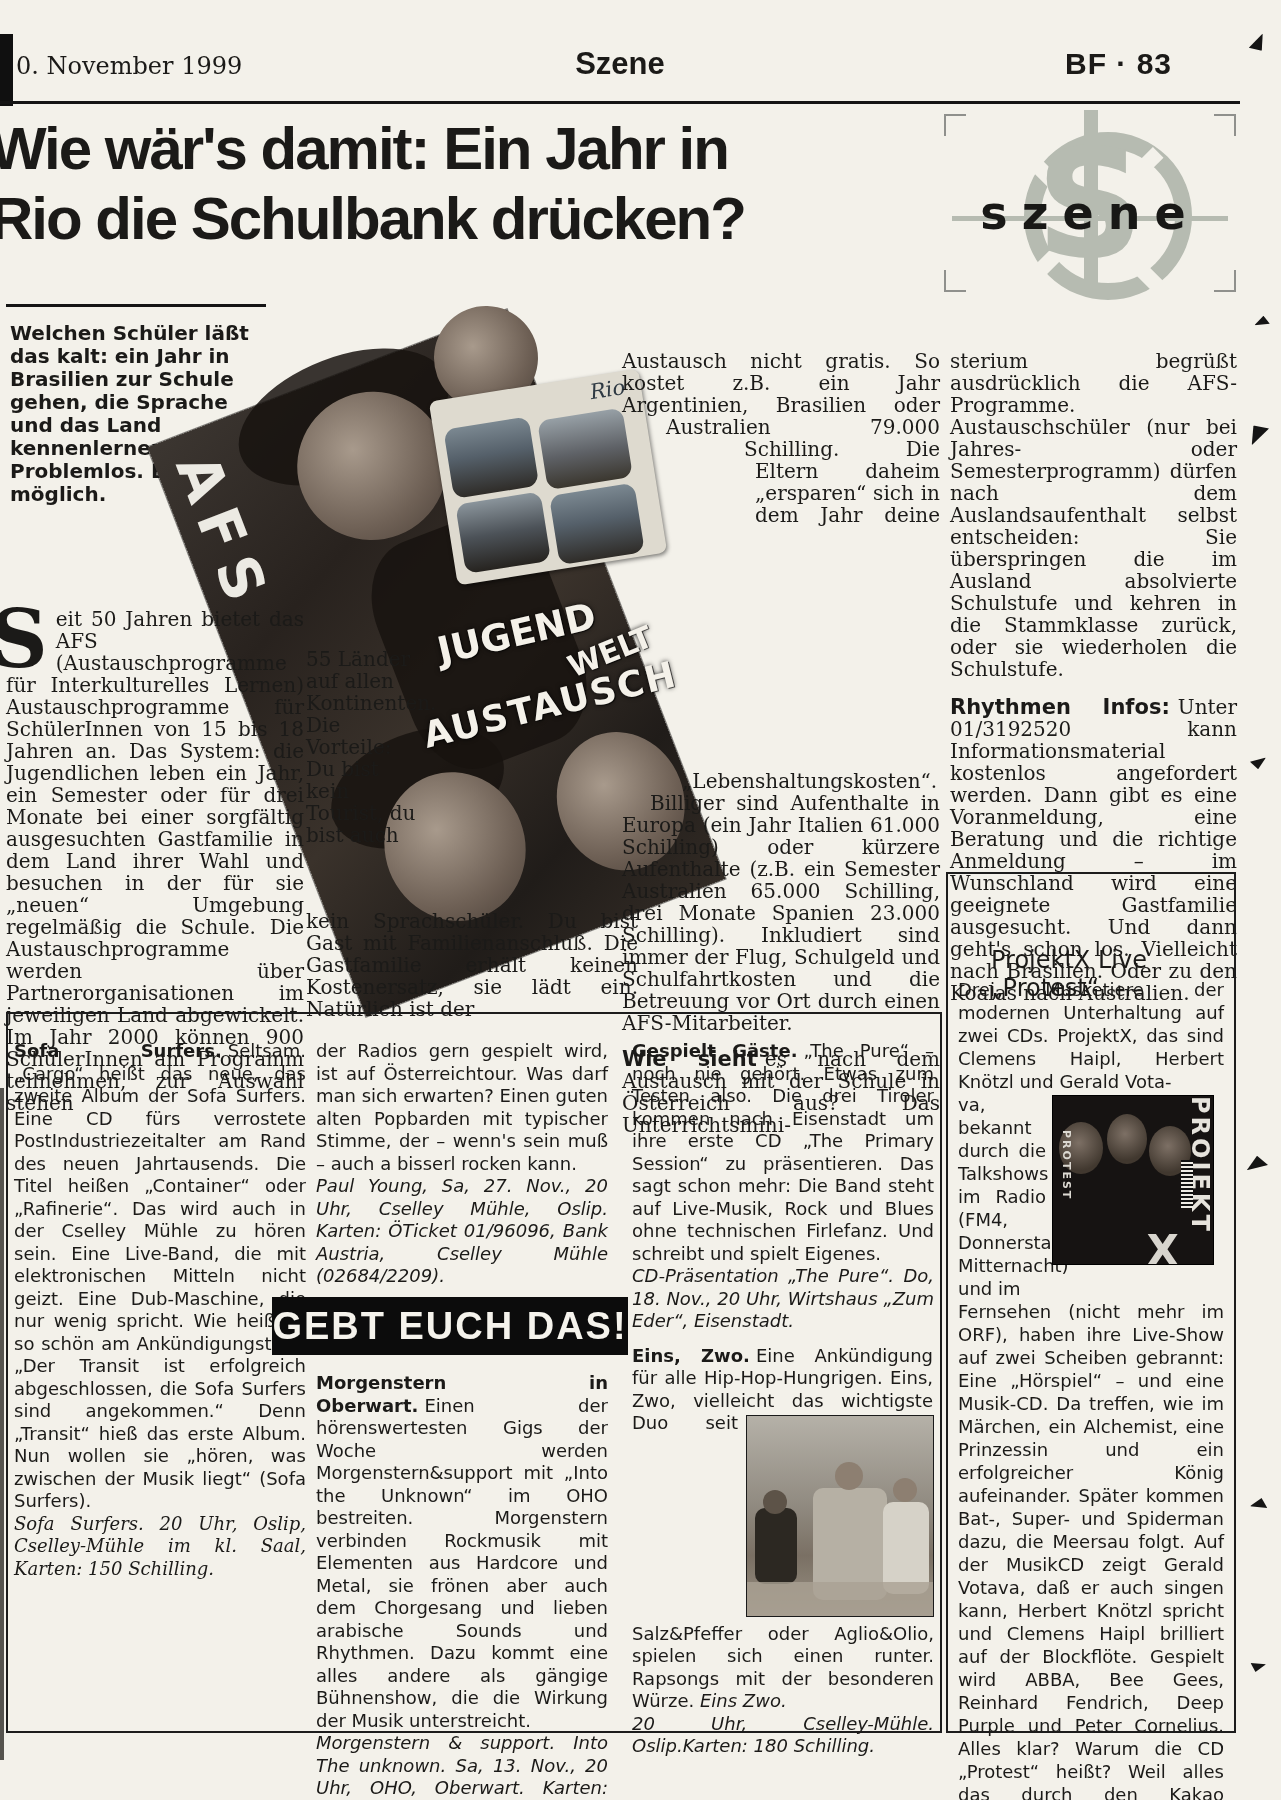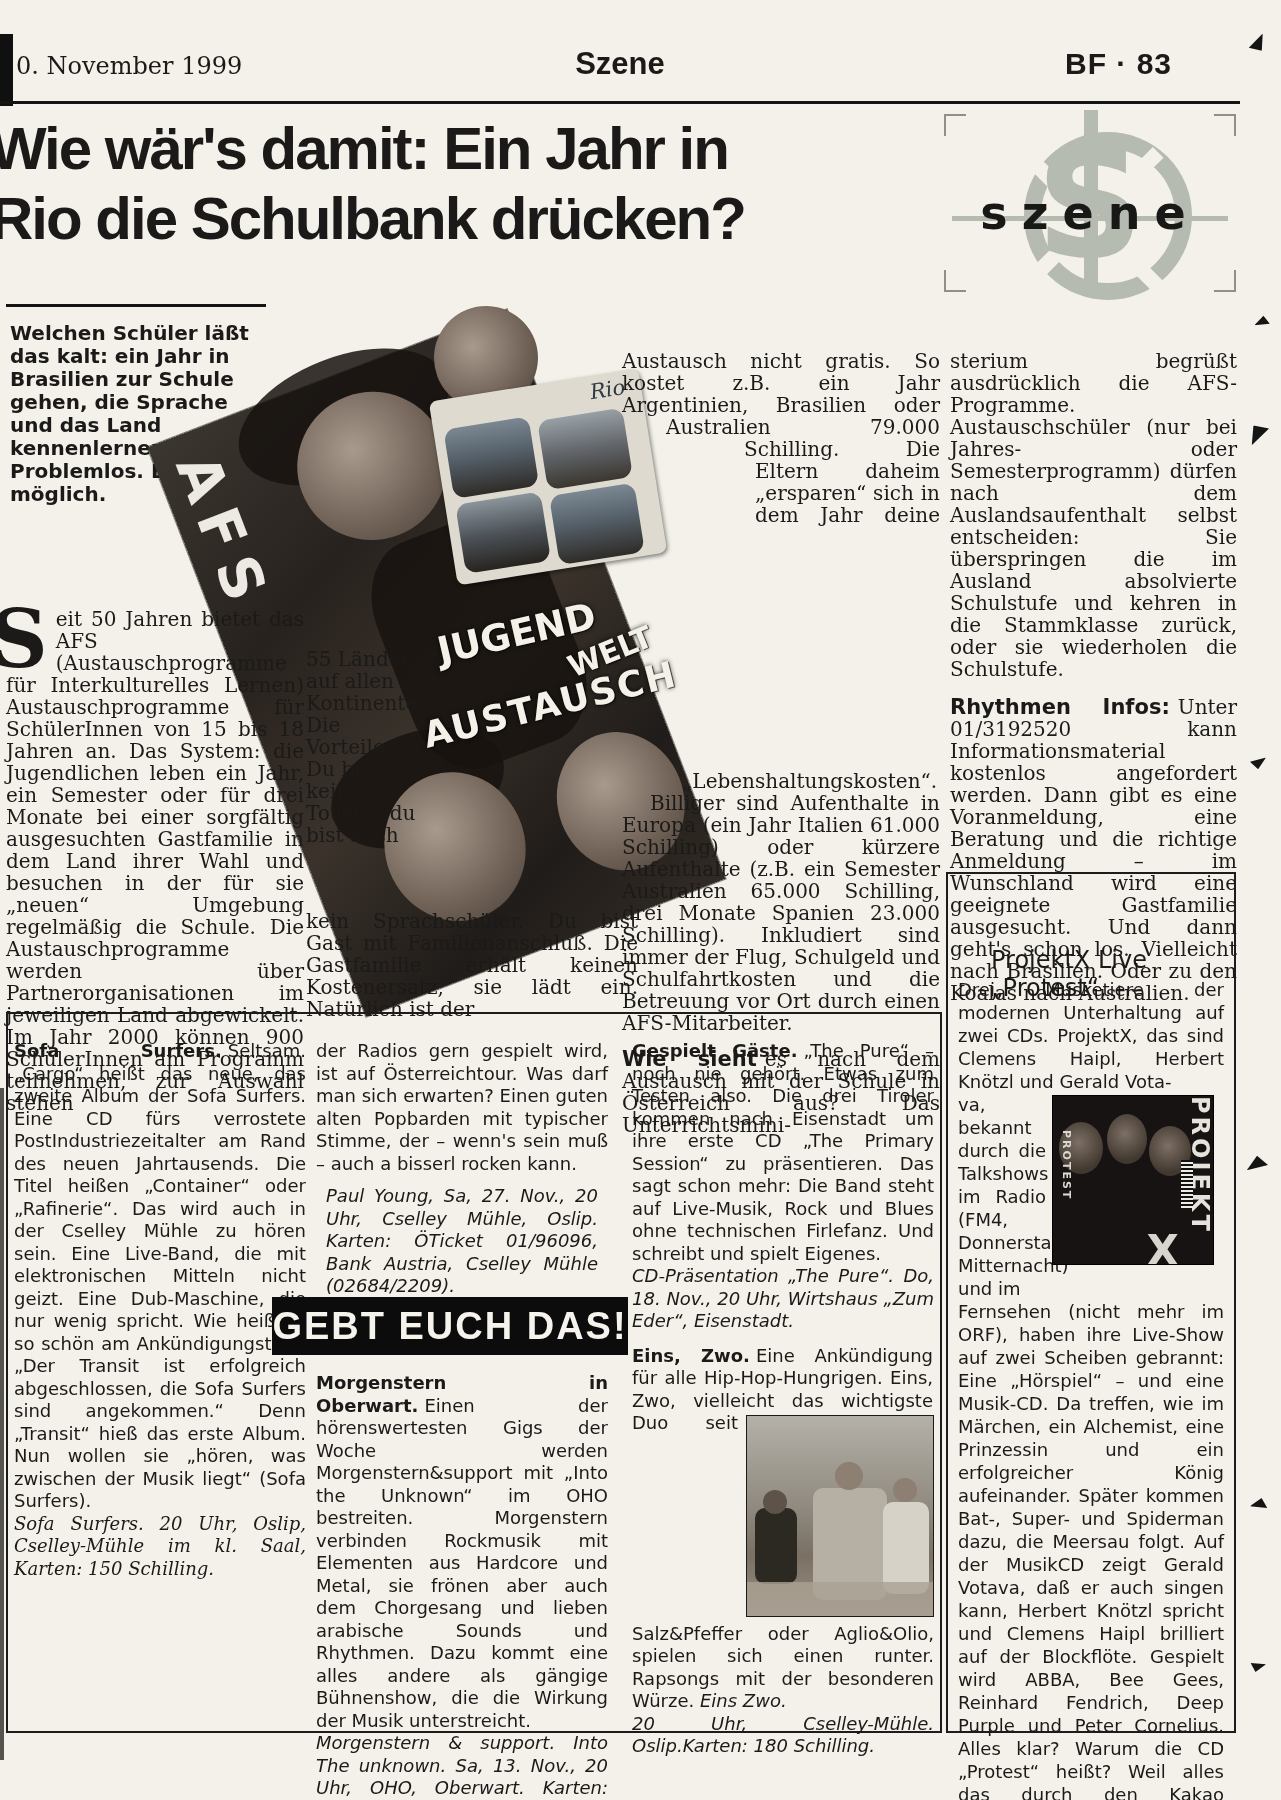--- a/index.html
+++ b/index.html
@@ -204,21 +204,21 @@
   <div class="abs mcol mcol1 just">
     <p style="margin:0;">
       <span class="mlead">Sofa Surfers.</span><span>Seltsam. „Cargo“ heißt das neue, das zweite Album der Sofa Surfers. Eine CD fürs verrostete PostIndustriezeitalter am Rand des neuen Jahrtausends. Die Titel heißen „Container“ oder „Rafinerie“. Das wird auch in der Cselley Mühle zu hören sein. Eine Live-Band, die mit elektronischen Mitteln nicht geizt. Eine Dub-Maschine, die nur wenig spricht. Wie heißt' s so schön am Ankündigungstext: „Der Transit ist erfolgreich abgeschlossen, die Sofa Surfers sind angekommen.“ Denn „Transit“ hieß das erste Album. Nun wollen sie „hören, was zwischen der Musik liegt“ (Sofa Surfers).</span>
     </p>
     <p class="mevent-serif" style="margin:0;">Sofa Surfers. 20 Uhr, Oslip, Cselley-Mühle im kl. Saal, Karten: 150 Schilling.</p>
     <div class="mgap"></div>
   </div>
 
   <div class="abs mcol mcol2 just">
     <p style="margin:0;">der Radios gern gespielt wird, ist auf Österreichtour. Was darf man sich erwarten? Einen guten alten Popbarden mit typischer Stimme, der – wenn's sein muß – auch a bisserl rocken kann.</p>
-    <p class="mevent" style="margin:10px;">Paul Young, Sa, 27. Nov., 20 Uhr, Cselley Mühle, Oslip. Karten: ÖTicket 01/96096, Bank Austria, Cselley Mühle (02684/2209).</p>
+    <p class="mevent" style="margin:0;">Paul Young, Sa, 27. Nov., 20 Uhr, Cselley Mühle, Oslip. Karten: ÖTicket 01/96096, Bank Austria, Cselley Mühle (02684/2209).</p>
   </div>
 
   <div class="abs banner gebt-banner">GEBT EUCH DAS!</div>
 
   <div class="abs mcol mcol2b just">
     <p style="margin:0;">
       <span class="mlead">Morgenstern in Oberwart.</span><span>Einen der hörenswertesten Gigs der Woche werden Morgenstern&amp;support mit „Into the Unknown“ im OHO bestreiten. Morgenstern verbinden Rockmusik mit Elementen aus Hardcore und Metal, sie frönen aber auch dem Chorgesang und lieben arabische Sounds und Rhythmen. Dazu kommt eine alles andere als gängige Bühnenshow, die die Wirkung der Musik unterstreicht.</span>
     </p>
     <p class="mevent" style="margin:0;">Morgenstern &amp; support. Into The unknown. Sa, 13. Nov., 20 Uhr, OHO, Oberwart. Karten: 100/80.-</p>
   </div>

